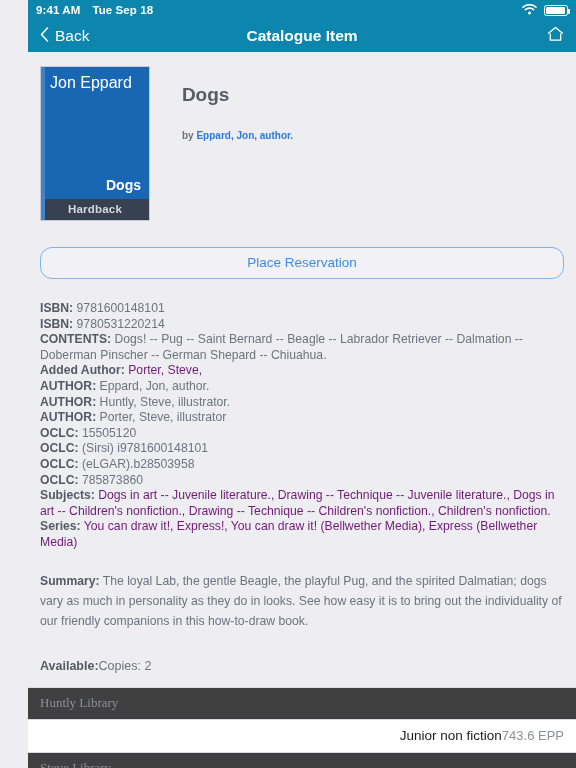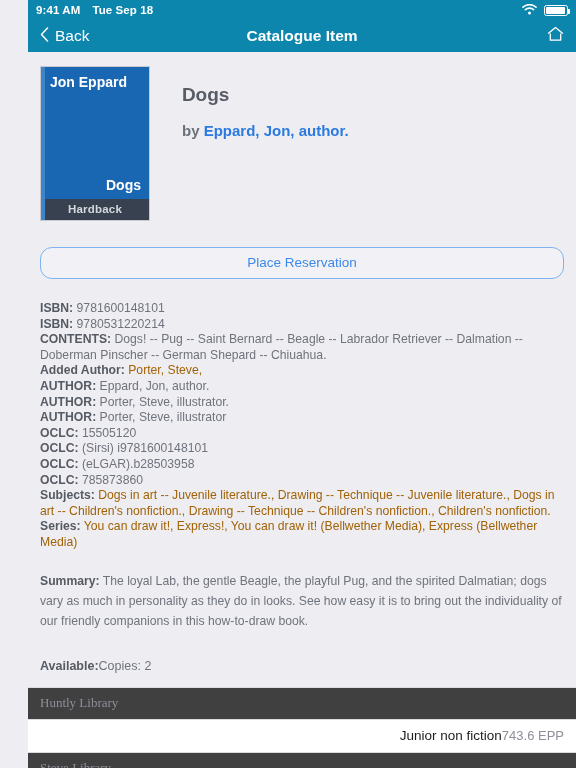--- a/index.html
+++ b/index.html
@@ -49,50 +49,50 @@
   .head-block { display: flex; padding: 14px 12px 0 12px; }
   .cover {
     width: 110px; height: 155px; flex: 0 0 auto;
     border: 1px solid #c9c9d0;
     background: #1966b3;
     position: relative; overflow: hidden;
     display: flex; flex-direction: column;
   }
   .cover-spine { position: absolute; left: 0; top: 0; bottom: 0; width: 4px; background: #3f83c8; }
   .cover-author {
-    color: #ffffff; font-size: 14px; font-weight: bold;
+    color: #ffffff; font-size: 16px; font-weight: normal;
     padding: 7px 8px 0 9px;
   }
   .cover-title {
     color: #ffffff; font-size: 14px; font-weight: bold;
     text-align: right; padding: 0 8px 6px 8px; margin-top: auto;
   }
   .cover-format {
     background: #37414f; color: #d5d8dd; font-size: 11.5px; font-weight: bold;
     text-align: center; padding: 4px 0 5px 0; letter-spacing: .2px;
   }
   .head-text { padding-left: 32px; padding-top: 18px; }
   .item-title { font-size: 19px; color: #585c66; font-weight: bold; letter-spacing: -.1px; }
-  .item-by { margin-top: 16px; font-size: 15px; color: #6d717a; font-weight: bold; }
+  .item-by { margin-top: 24px; font-size: 10px; color: #6d717a; font-weight: bold; }
   .item-by a { color: #2c7ae0; text-decoration: none; }
 
   
   .reserve-wrap { padding: 26px 12px 0 12px; }
   .reserve-btn {
     display: block; width: 100%; height: 32px;
     background: #f2f2f6; border: 1px solid #7cb3f0; border-radius: 12px;
     color: #3c8ae8; font-size: 13.5px; font-family: inherit;
     cursor: pointer; text-align: center; line-height: 30px;
   }
 
   
   .meta { padding: 22px 12px 0 12px; font-size: 12.2px; line-height: 15.6px; color: #6f737c; }
   .meta-row { margin: 0; }
   .meta-row b { color: #565a63; font-weight: bold; }
-  .meta-row a { color: #a16207; text-decoration: none; }
+  .meta-row a { color: #701a75; text-decoration: none; }
   .summary { margin-top: 20px; font-size: 12.2px; line-height: 20px; color: #6f737c; }
   .summary b { color: #565a63; }
 
   .avail-row {
     display: flex; align-items: baseline;
     padding: 28px 12px 14px 12px; font-size: 12.5px; color: #6f737c;
   }
   .avail-label { font-weight: bold; color: #565a63; }
   .avail-copies { color: #6f737c; }
 
@@ -173,21 +173,21 @@
     <div class="reserve-wrap">
       <button class="reserve-btn">Place Reservation</button>
     </div>
 
     <div class="meta">
         <p class="meta-row"><b>ISBN:</b> <span>9781600148101</span></p>
         <p class="meta-row"><b>ISBN:</b> <span>9780531220214</span></p>
         <p class="meta-row"><b>CONTENTS:</b> <span>Dogs! -- Pug -- Saint Bernard -- Beagle -- Labrador Retriever -- Dalmation -- Doberman Pinscher -- German Shepard -- Chiuahua.</span></p>
         <p class="meta-row"><b>Added Author:</b> <a href="#">Porter, Steve,</a></p>
         <p class="meta-row"><b>AUTHOR:</b> <span>Eppard, Jon, author.</span></p>
-        <p class="meta-row"><b>AUTHOR:</b> <span>Porter, Steve, illustrator.</span></p>
+        <p class="meta-row"><b>AUTHOR:</b> <span>Huntly, Steve, illustrator.</span></p>
         <p class="meta-row"><b>AUTHOR:</b> <span>Porter, Steve, illustrator</span></p>
         <p class="meta-row"><b>OCLC:</b> <span>15505120</span></p>
         <p class="meta-row"><b>OCLC:</b> <span>(Sirsi) i9781600148101</span></p>
         <p class="meta-row"><b>OCLC:</b> <span>(eLGAR).b28503958</span></p>
         <p class="meta-row"><b>OCLC:</b> <span>785873860</span></p>
         <p class="meta-row"><b>Subjects:</b> <a href="#">Dogs in art -- Juvenile literature., Drawing -- Technique -- Juvenile literature., Dogs in art -- Children's nonfiction., Drawing -- Technique -- Children's nonfiction., Children's nonfiction.</a></p>
         <p class="meta-row"><b>Series:</b> <a href="#">You can draw it!, Express!, You can draw it! (Bellwether Media), Express (Bellwether Media)</a></p>
       </div>
 
     <div class="meta" style="padding-top:0">

